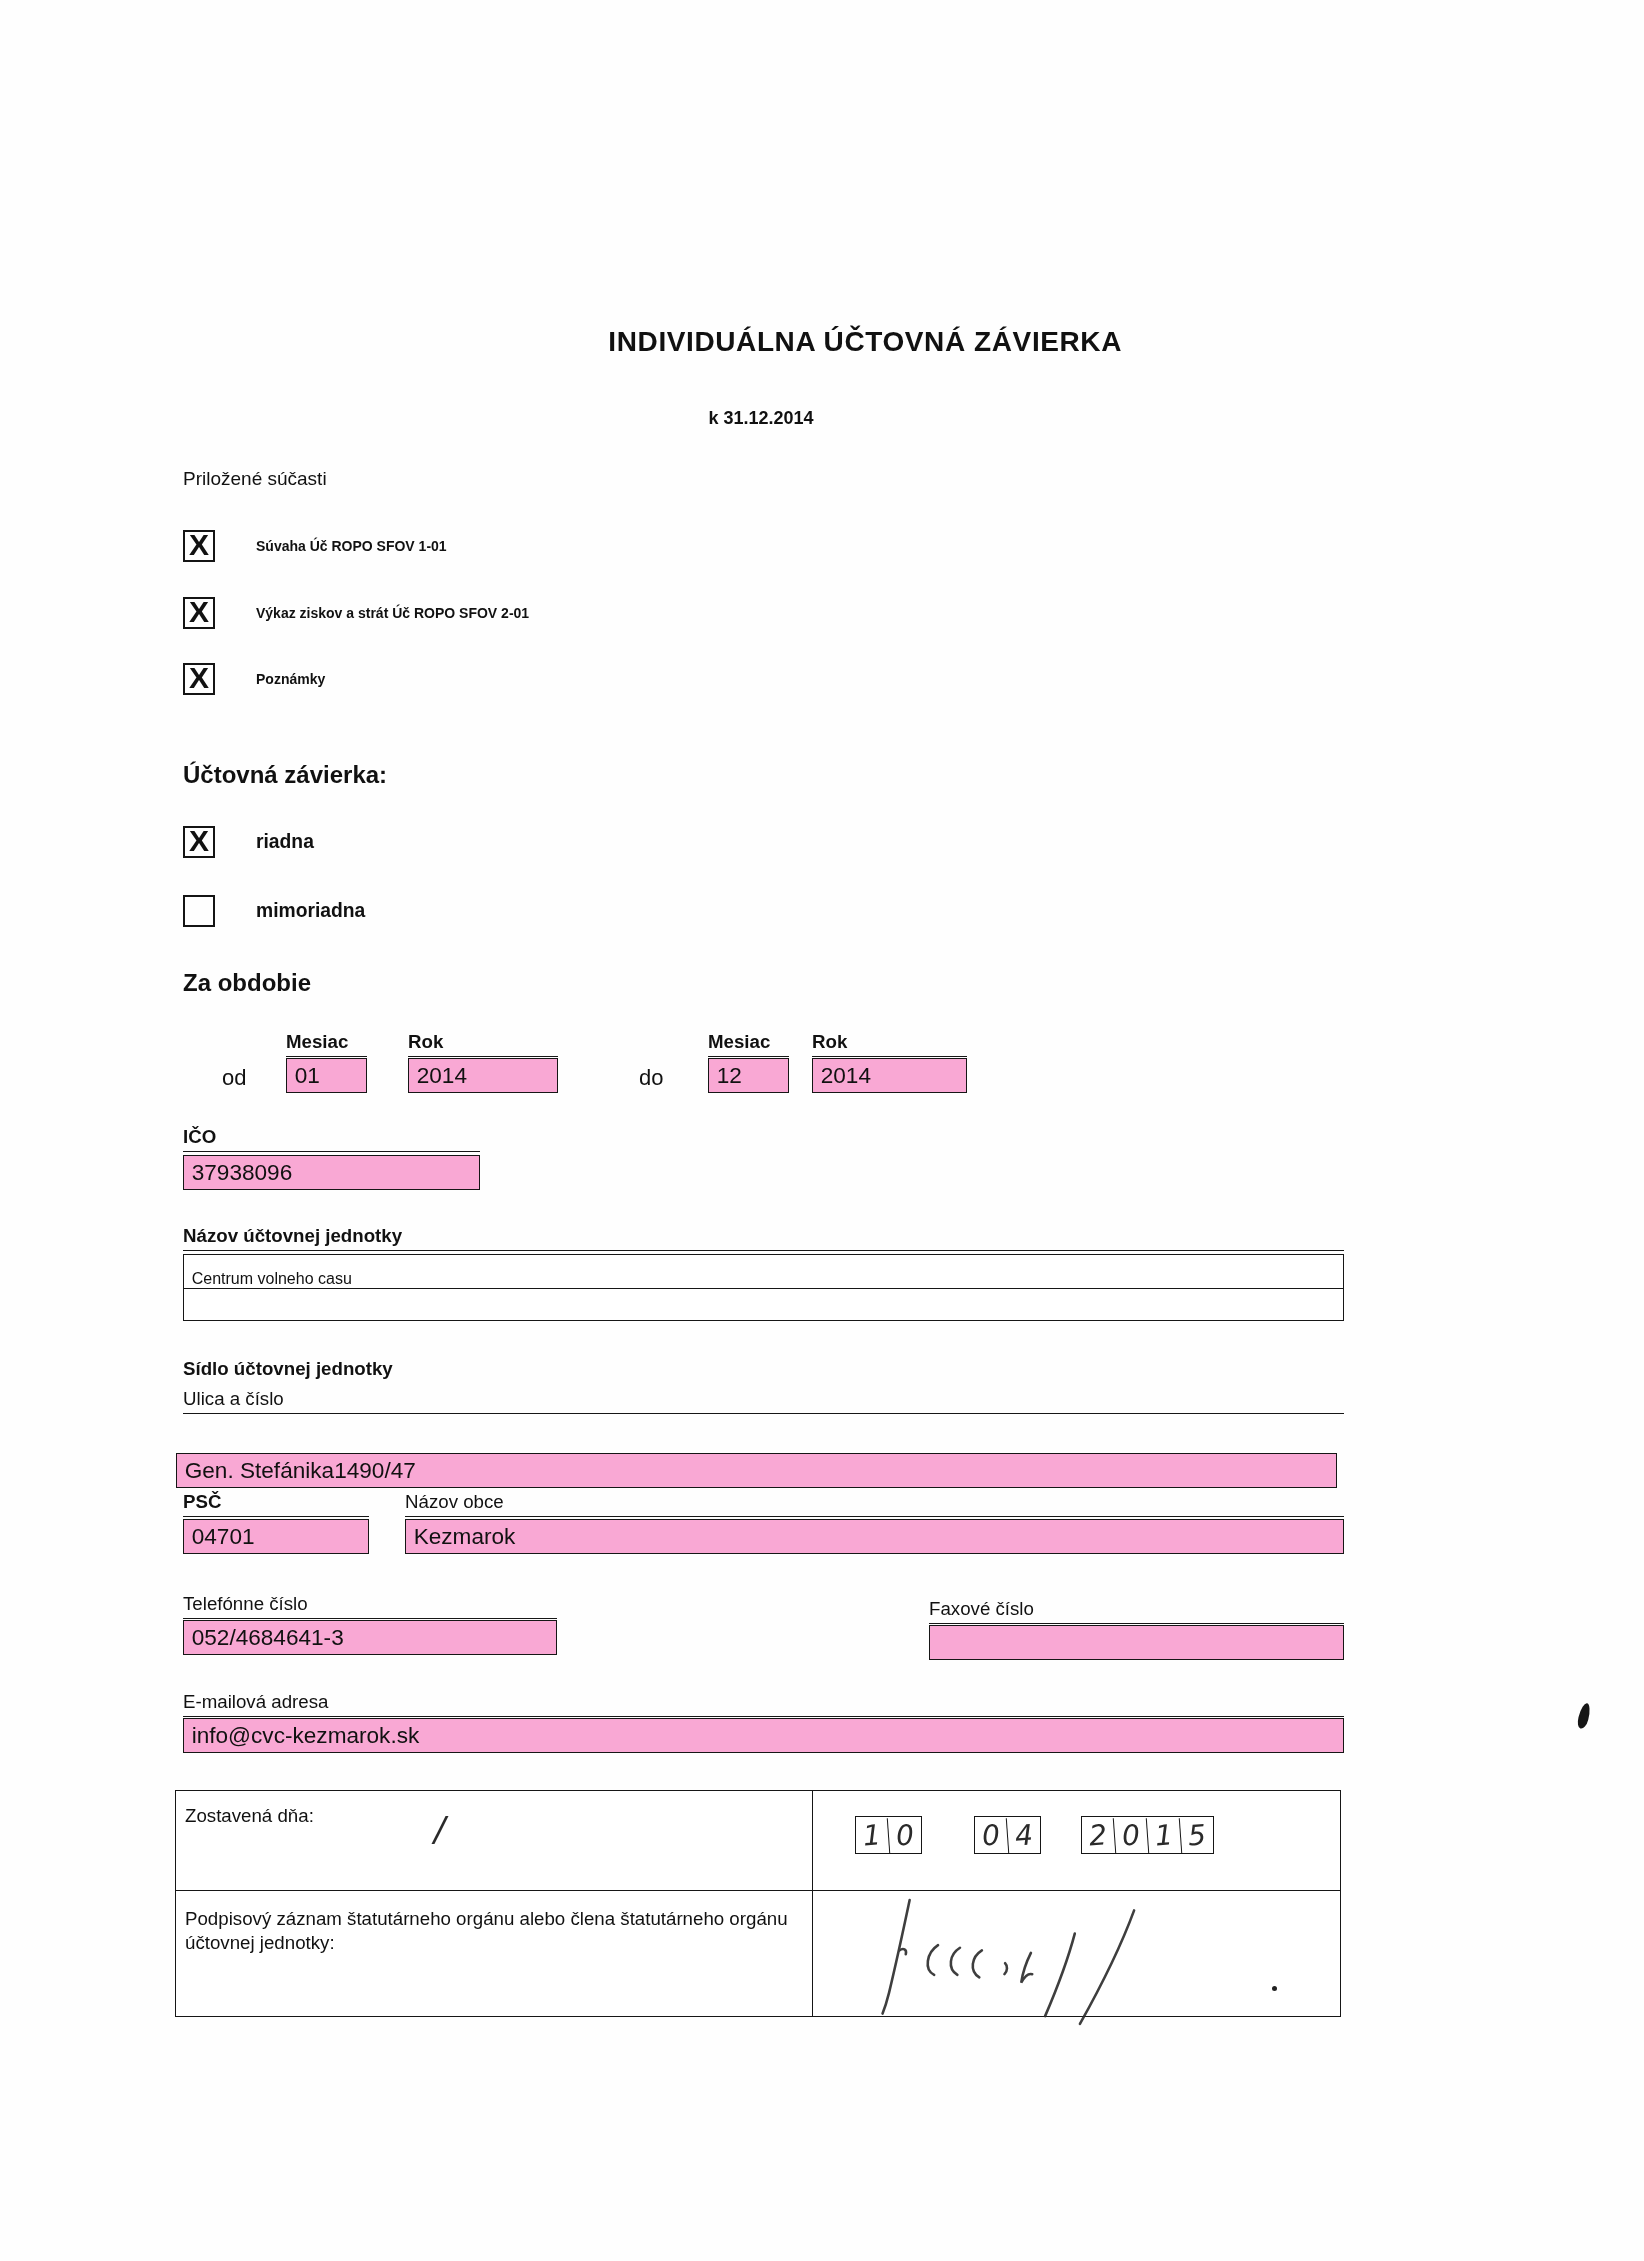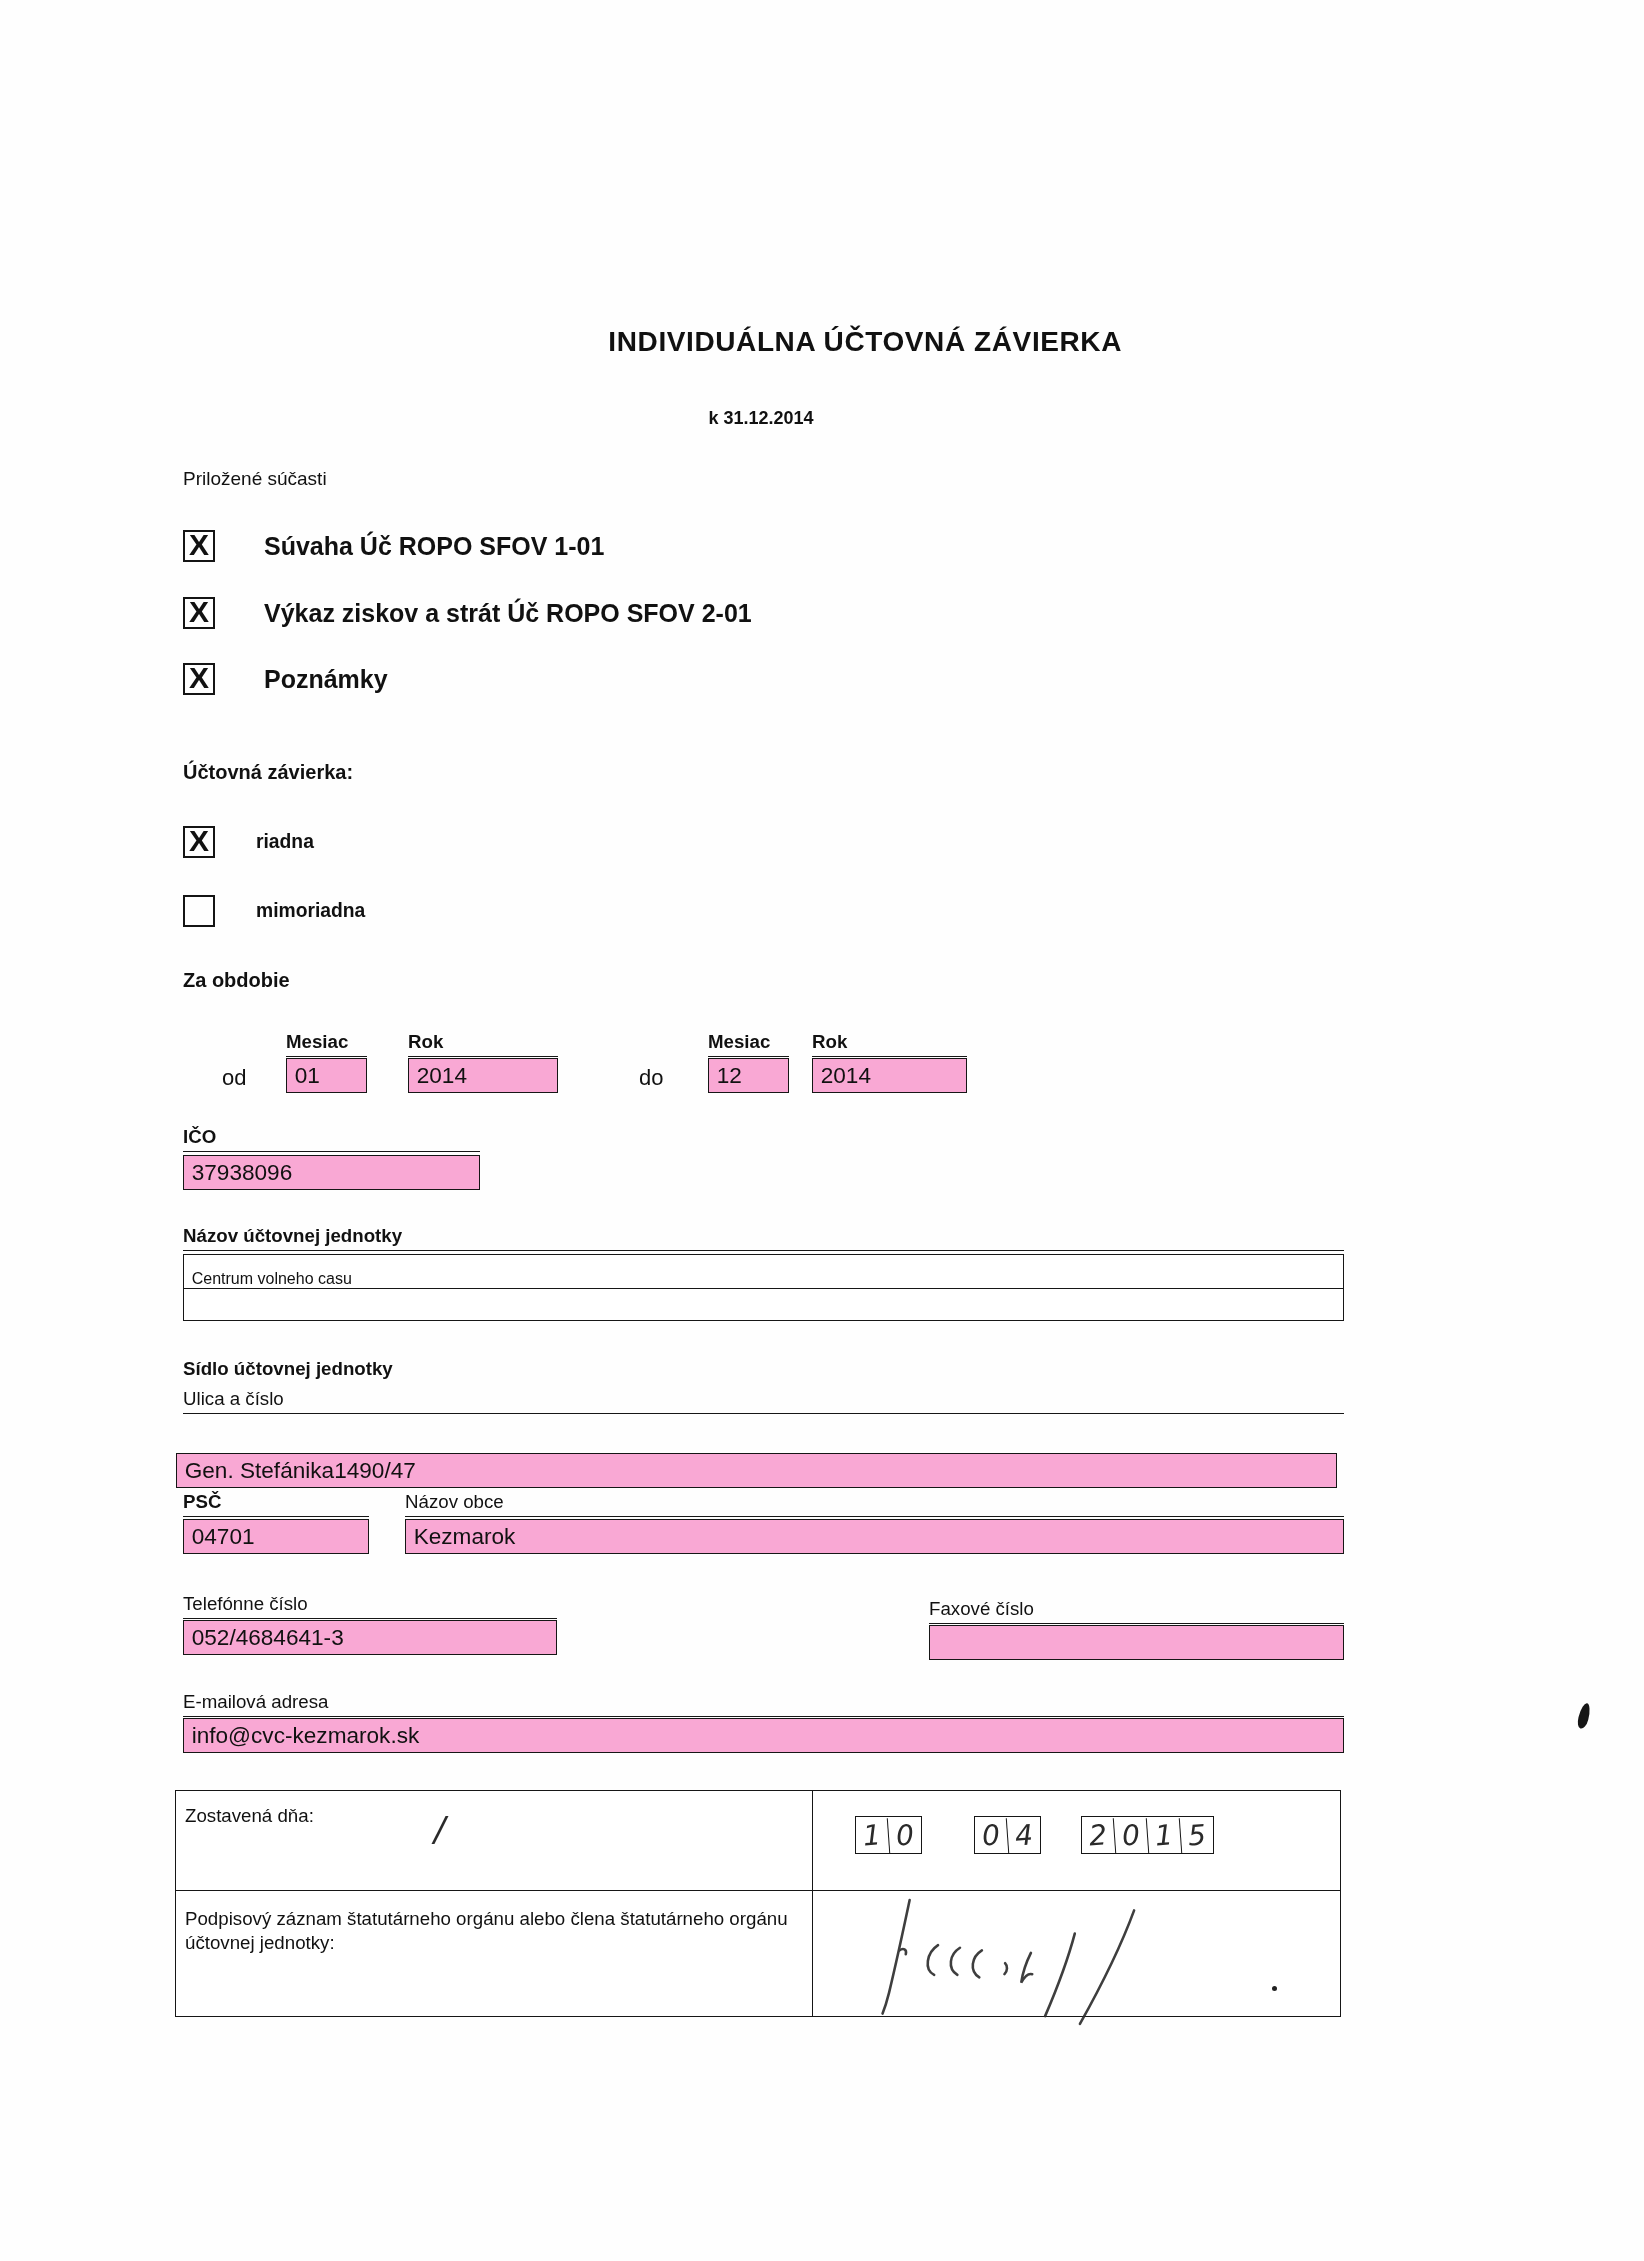--- a/index.html
+++ b/index.html
@@ -23,36 +23,36 @@
     font-size: 28px;
     letter-spacing: 0.6px;
     text-align: center;
   }
   .subtitle {
     font-weight: bold;
     font-size: 18px;
     text-align: center;
   }
   .heading-reg { font-size: 19px; }
-  .heading-bold { font-size: 20px; font-weight: bold; }
+  .heading-bold { font-size: 24px; font-weight: bold; }
 
   .cb-row { display: flex; align-items: center; gap: 41px; }
   .checkbox {
     width: 28px; height: 28px;
     border: 2.6px solid #141414;
     display: flex; align-items: center; justify-content: center;
     flex: 0 0 auto;
   }
   .cb-mark {
     font-weight: bold;
     font-size: 30px;
     line-height: 1;
     transform: translateY(-0.6px);
   }
-  .cb-label { font-size: 25px; font-weight: bold; margin-left: 8px; }
+  .cb-label { font-size: 14px; font-weight: bold; }
   .cb-label-sm { font-size: 19.3px; font-weight: bold; }
 
   .label-line {
     border-bottom: 1.3px solid #161616;
     padding-bottom: 3.2px;
     font-size: 18.7px;
     box-sizing: border-box;
   }
   .lb { font-weight: bold; }
 

